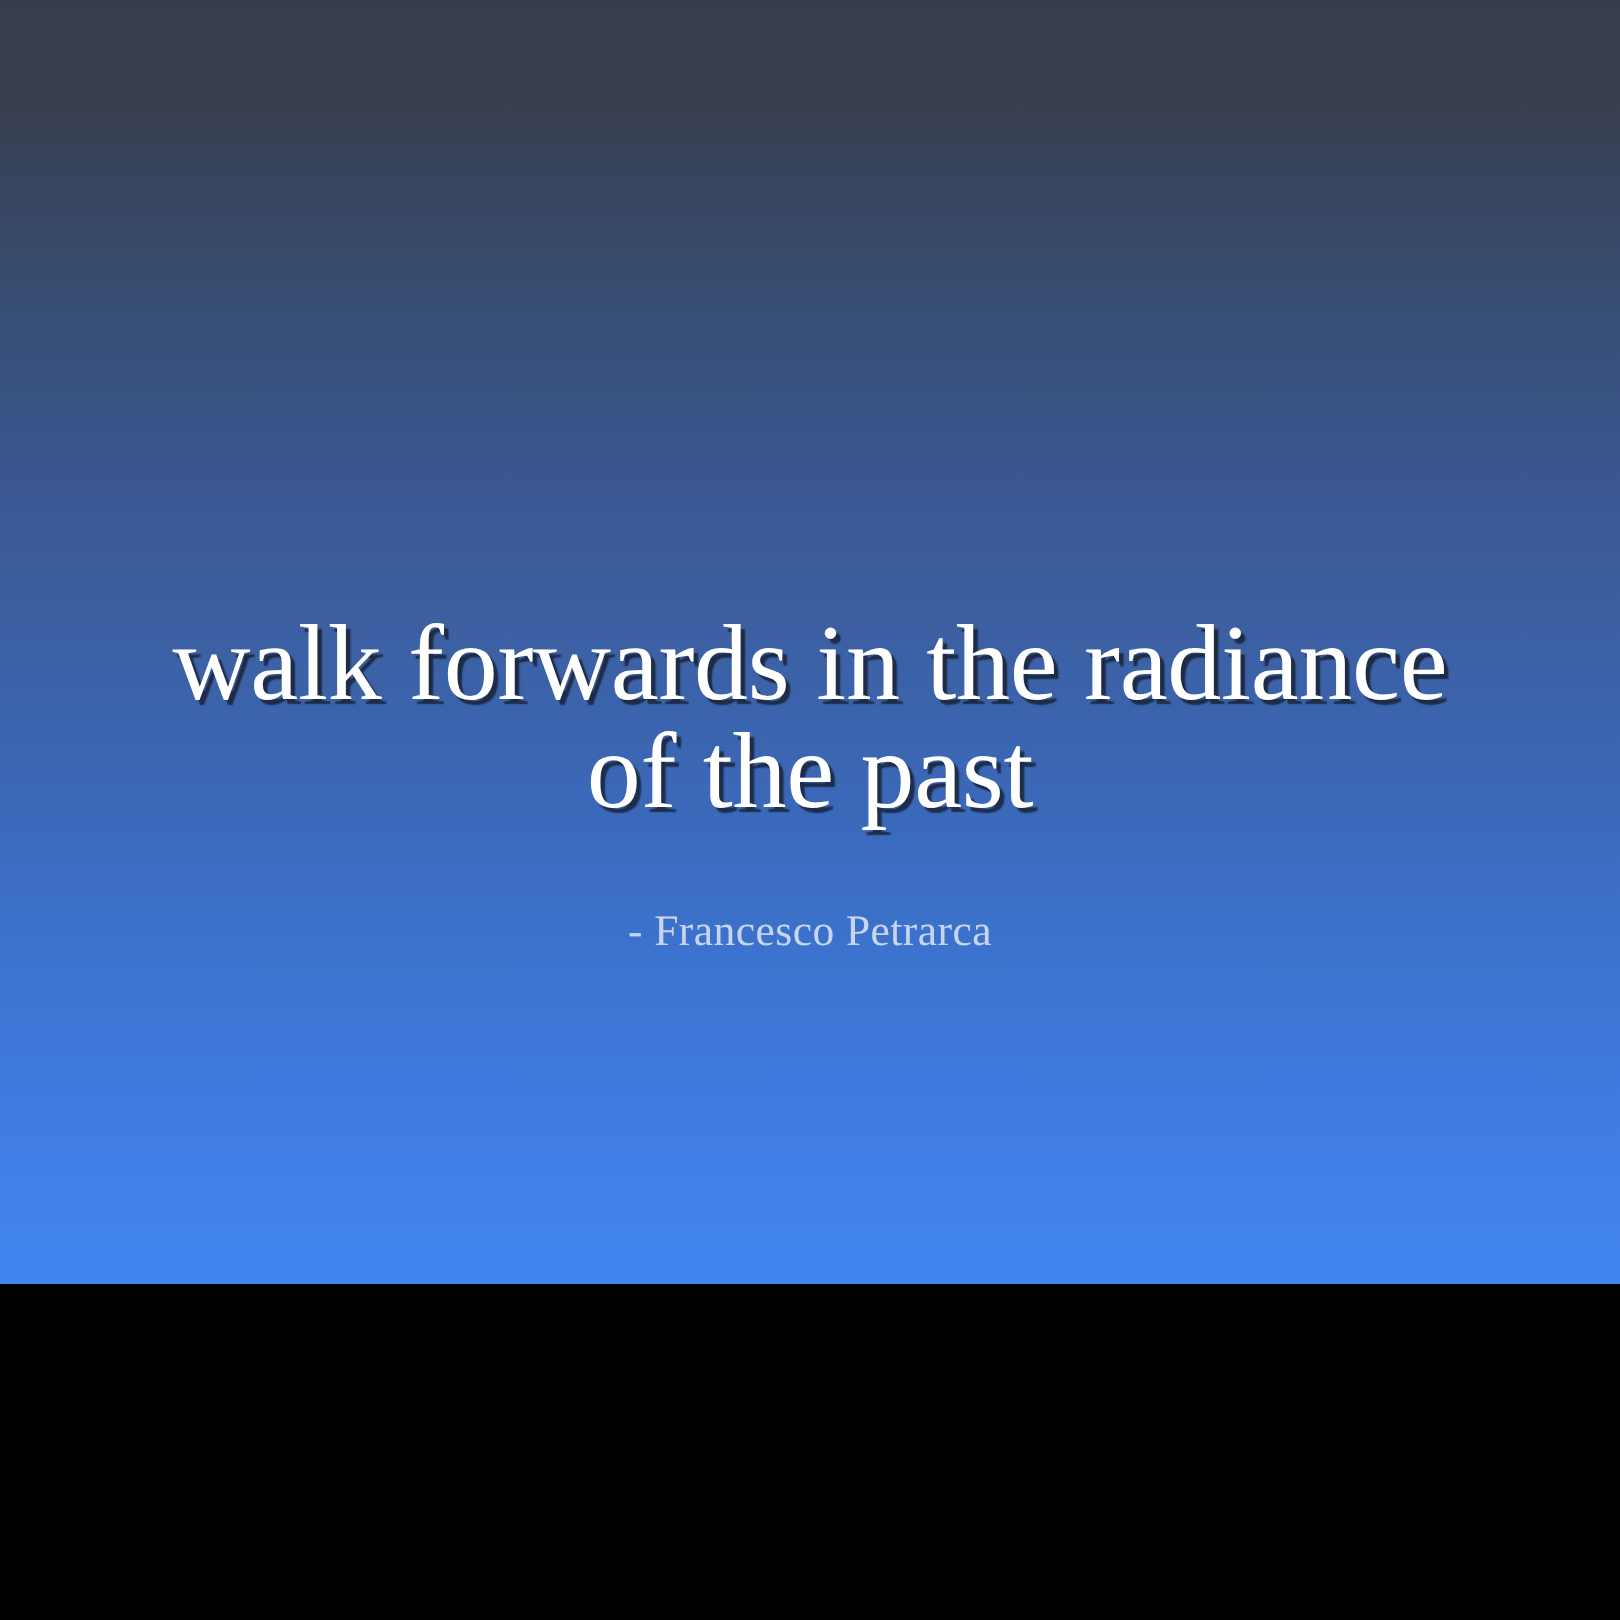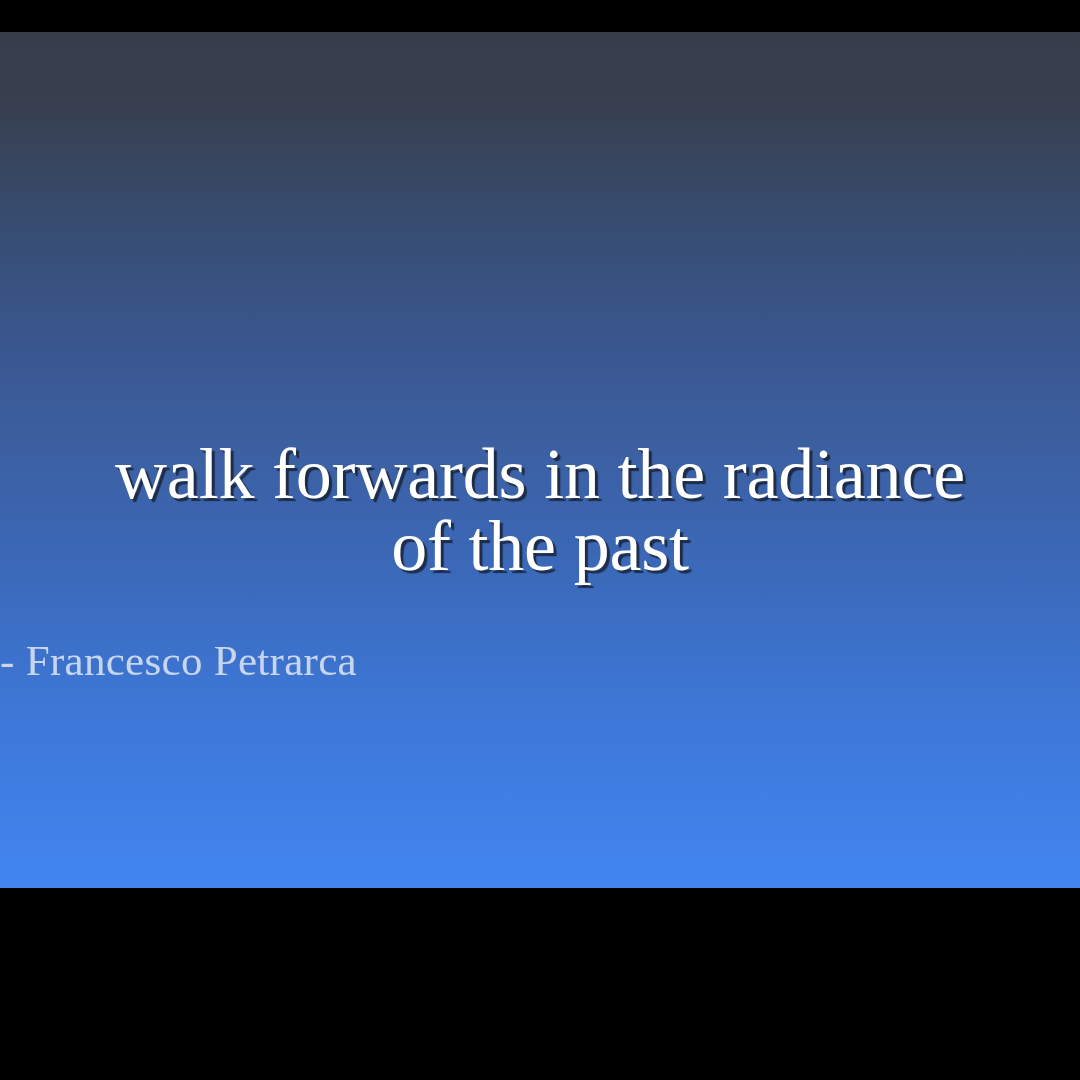--- a/index.html
+++ b/index.html
@@ -18,21 +18,20 @@
       #383e4d 7%,
       #374e74 24%,
       #3a5792 38%,
       #3c5fa0 48%,
       #3b68b8 62%,
       #3c72cc 73%,
       #3f7ce0 86%,
       #4285f0 100%
     );
     font-family: "Liberation Serif", "DejaVu Serif", serif;
-    margin-top: 32px;
     -webkit-font-smoothing: antialiased;
   }
 
   
   #quote-block {
     position: absolute;
     left: 0;
     right: 0;
     top: 406px;
     text-align: center;
@@ -48,24 +47,24 @@
     text-shadow: 3px 3px 1px rgba(18, 22, 32, 0.72);
     white-space: pre-line;
   }
 
   
   #attribution {
     position: absolute;
     left: 0;
     right: 0;
     top: 607px;
-    text-align: left;
+    text-align: center;
     margin: 0;
     color: rgba(223, 229, 244, 0.86);
-    font-size: 43px;
+    font-size: 29px;
     line-height: 1.0;
     font-weight: 400;
     letter-spacing: 0.3px;
   }
 
   
   #watermark {
     position: absolute;
     right: 48px;
     bottom: 22px;

